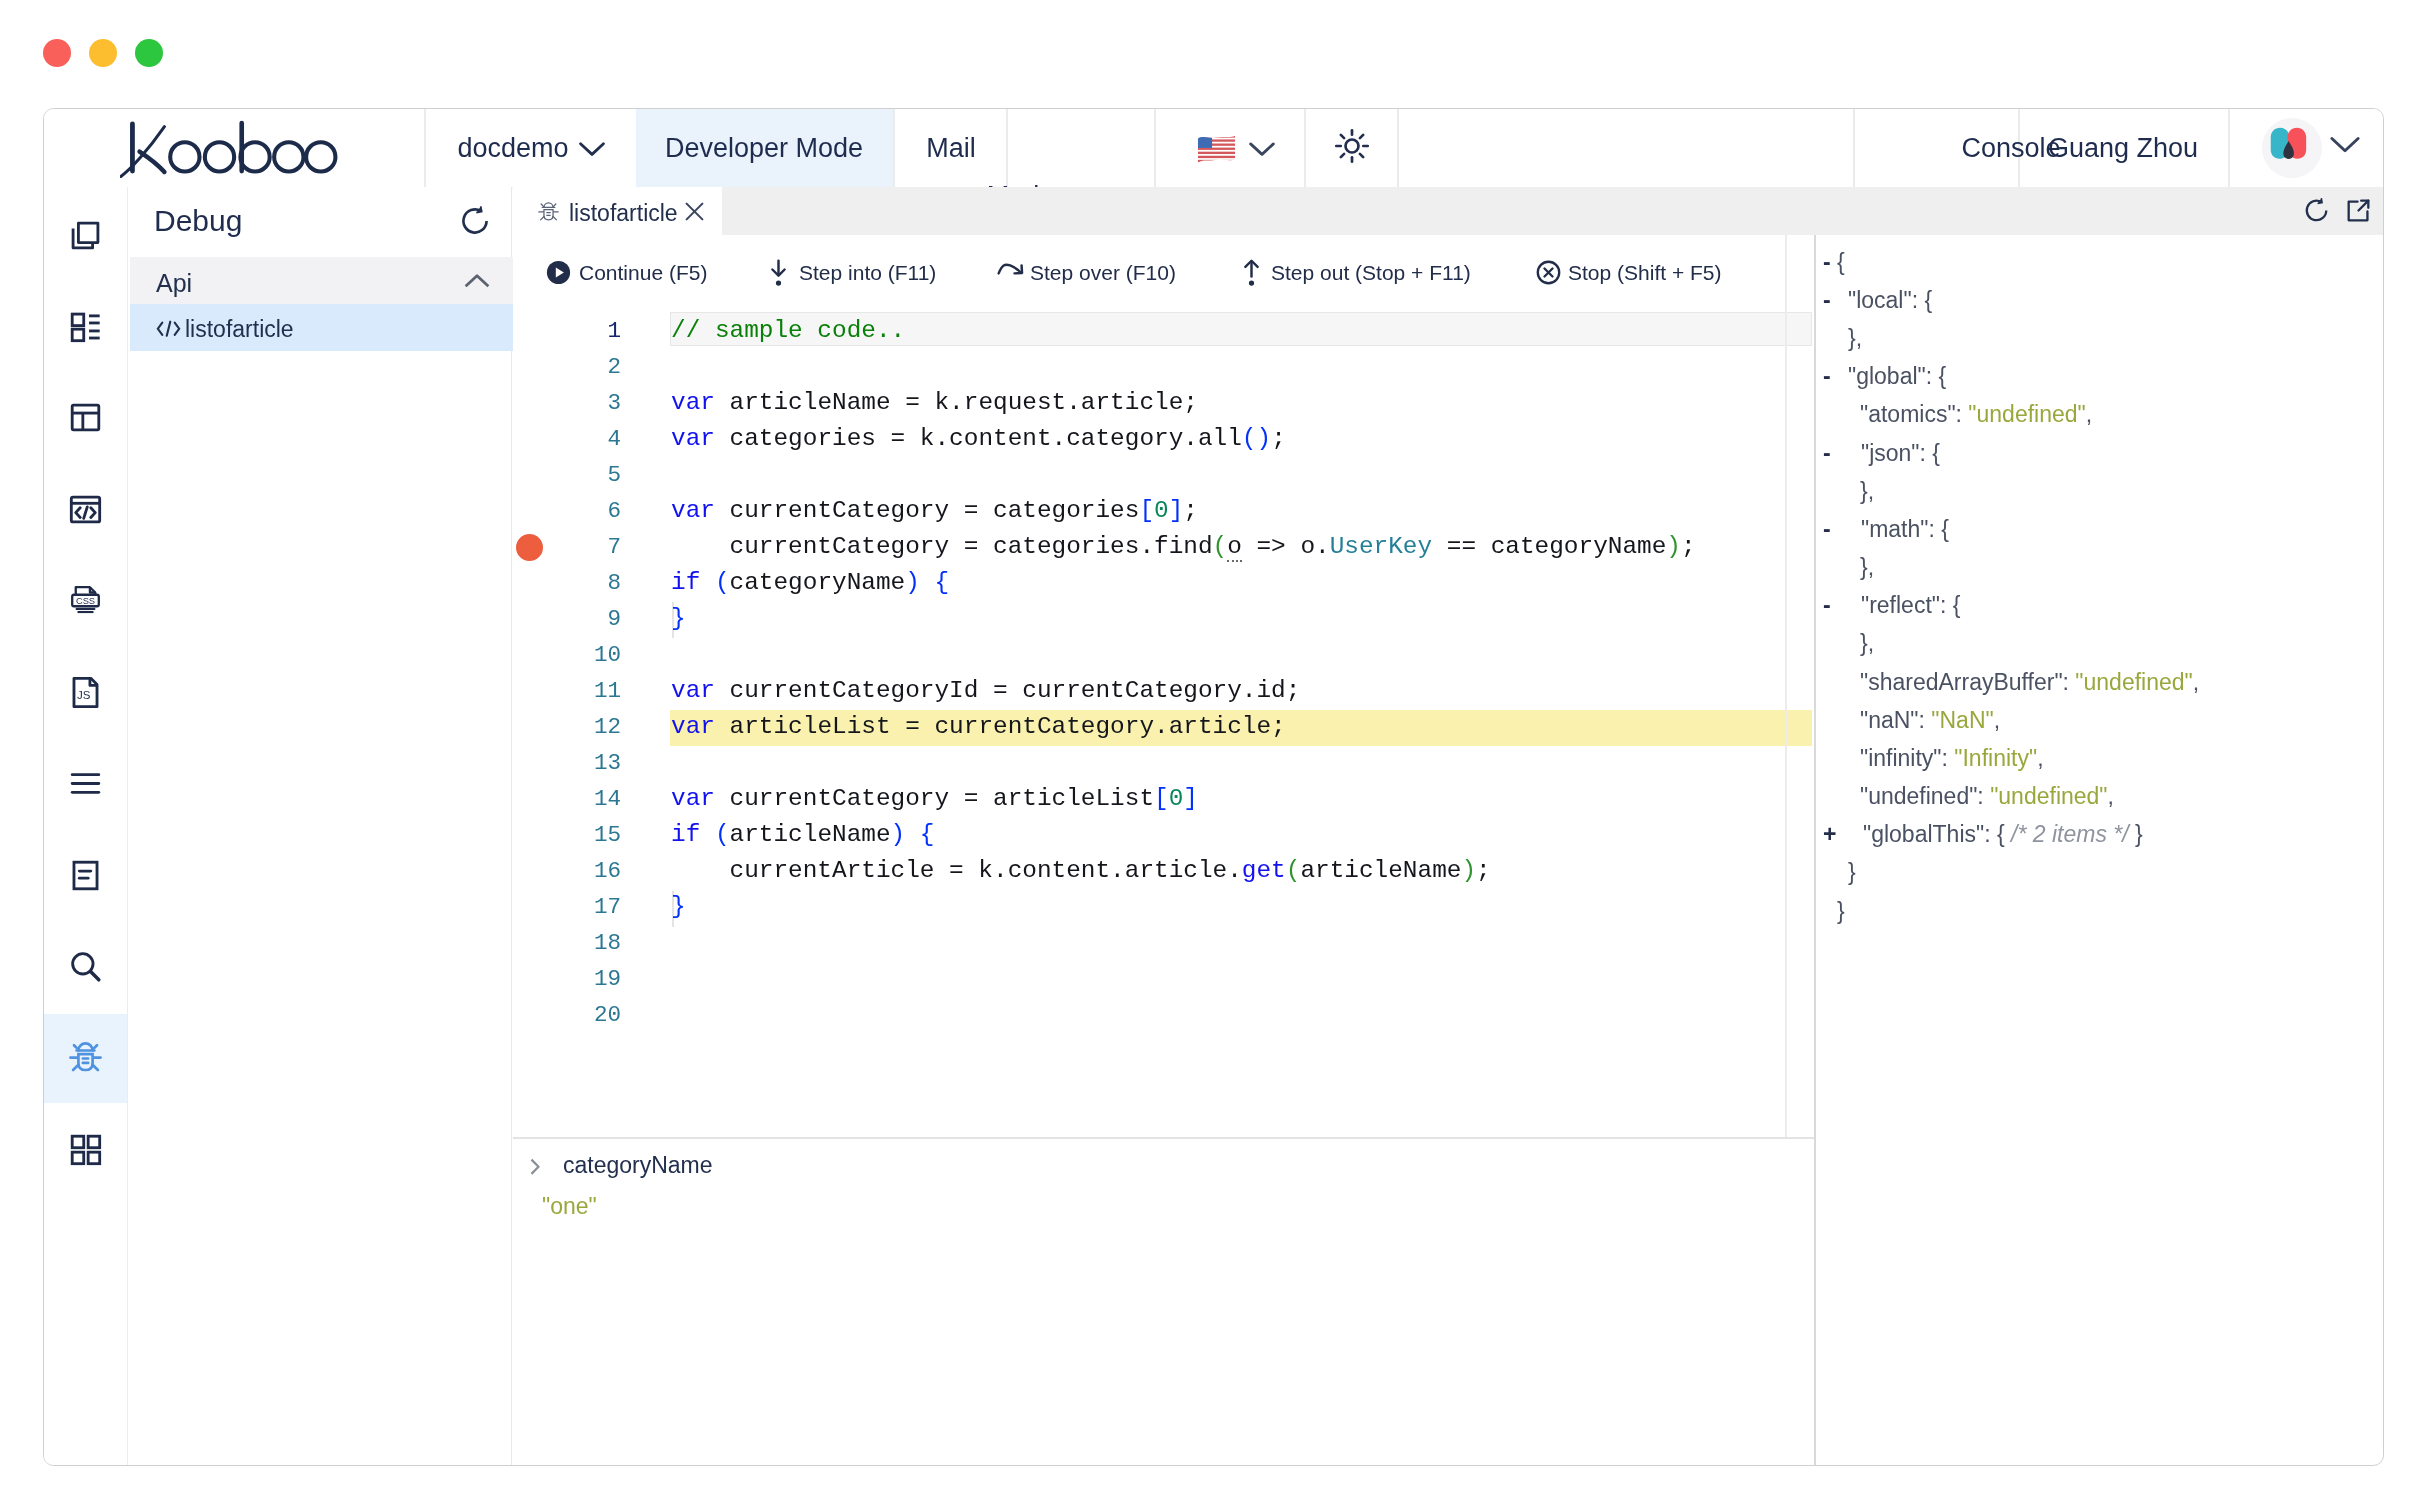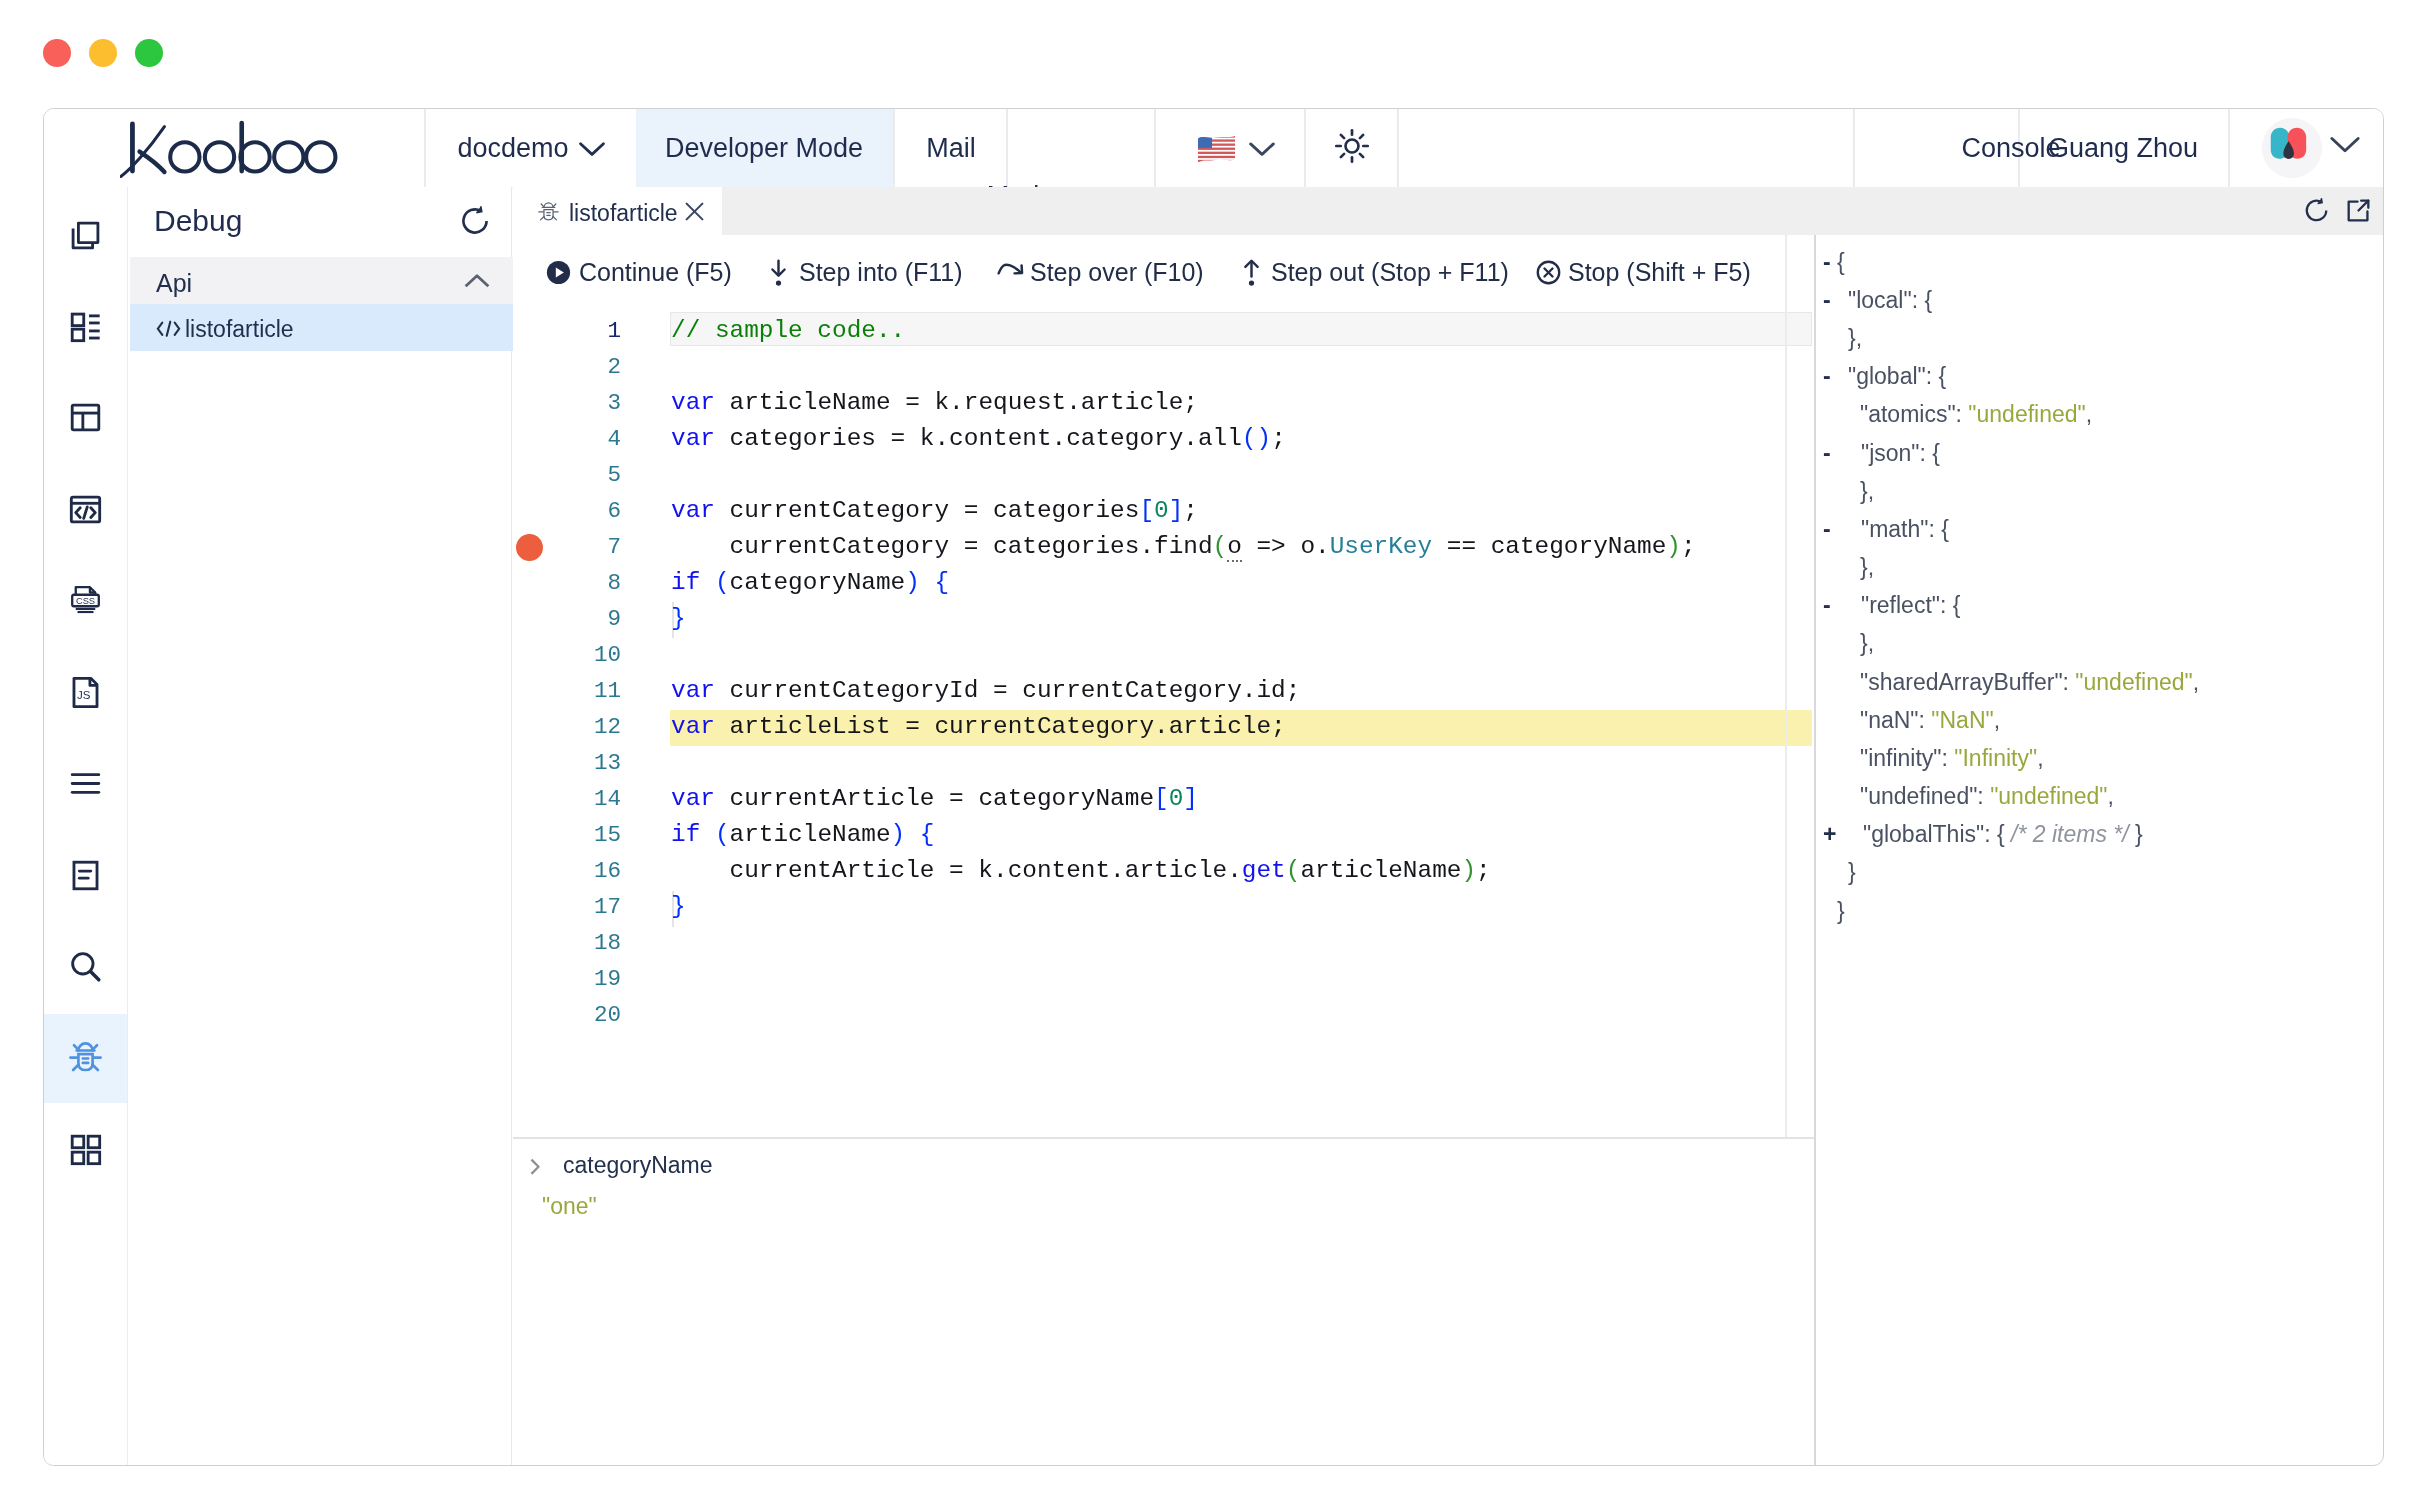--- a/index.html
+++ b/index.html
@@ -12,21 +12,21 @@
 .cm{color:#0a8009;}
 .nm{color:#098658;}
 .ty{color:#267f99;}
 .b1{color:#0431fa;}
 .b2{color:#319331;}
 .cd{color:#14161c;}
 .jrow{position:absolute;white-space:pre;font-size:23px;color:#4a5162;height:38px;line-height:38px;}
 .jv{color:#99a73c;}
 .jm{color:#242e4a;font-weight:bold;}
 .jc{color:#8e939d;font-style:italic;}
-.tbar{position:absolute;height:37px;line-height:37px;font-size:25px;color:#212d49;white-space:nowrap;}
+.tbar{position:absolute;height:37px;line-height:37px;font-size:21px;color:#212d49;white-space:nowrap;}
 </style></head><body>
 
 <div class="abs" style="left:43px;top:39px;width:28px;height:28px;border-radius:50%;background:#f9605a;"></div>
 <div class="abs" style="left:89px;top:39px;width:28px;height:28px;border-radius:50%;background:#fcbd2e;"></div>
 <div class="abs" style="left:135px;top:39px;width:28px;height:28px;border-radius:50%;background:#2dc63f;"></div>
 <div class="win">
 <div class="abs" style="left:0;top:0;width:2341px;height:78px;background:#fff;border-bottom:1.8px solid #ececec;"></div>
 <svg class="abs" style="left:76px;top:7px;" width="231" height="64" viewBox="0 0 260 72">
 <g fill="none" stroke="#1d2b4b" stroke-width="4.6" stroke-linecap="round">
 <path d="M14 9 L14 62" stroke-width="5.4"></path>
@@ -329,21 +329,21 @@
       <div style="height:36px;line-height:36px;white-space:pre;"><span class="k">var</span><span class="cd"> categories = k.content.category.all</span><span class="b1">()</span><span class="cd">;</span></div>
       <div style="height:36px;line-height:36px;white-space:pre;"></div>
       <div style="height:36px;line-height:36px;white-space:pre;"><span class="k">var</span><span class="cd"> currentCategory = categories</span><span class="b1">[</span><span class="nm">0</span><span class="b1">]</span><span class="cd">;</span></div>
       <div style="height:36px;line-height:36px;white-space:pre;"><span class="cd">    currentCategory = categories.find</span><span class="b2">(</span><span class="cd" style="border-bottom:2.7px dotted #6a6a6a;">o</span><span class="cd"> =&gt; o.</span><span class="ty">UserKey</span><span class="cd"> == categoryName</span><span class="b2">)</span><span class="cd">;</span></div>
       <div style="height:36px;line-height:36px;white-space:pre;"><span class="k">if</span><span class="cd"> </span><span class="b1">(</span><span class="cd">categoryName</span><span class="b1">)</span><span class="cd"> </span><span class="b1">{</span></div>
       <div style="height:36px;line-height:36px;white-space:pre;"><span class="b1">}</span></div>
       <div style="height:36px;line-height:36px;white-space:pre;"></div>
       <div style="height:36px;line-height:36px;white-space:pre;"><span class="k">var</span><span class="cd"> currentCategoryId = currentCategory.id;</span></div>
       <div style="height:36px;line-height:36px;white-space:pre;"><span class="k">var</span><span class="cd"> articleList = currentCategory.article;</span></div>
       <div style="height:36px;line-height:36px;white-space:pre;"></div>
-      <div style="height:36px;line-height:36px;white-space:pre;"><span class="k">var</span><span class="cd"> currentArticle = categoryName</span><span class="b1">[</span><span class="nm">0</span><span class="b1">]</span></div>
+      <div style="height:36px;line-height:36px;white-space:pre;"><span class="k">var</span><span class="cd"> currentCategory = articleList</span><span class="b1">[</span><span class="nm">0</span><span class="b1">]</span></div>
       <div style="height:36px;line-height:36px;white-space:pre;"><span class="k">if</span><span class="cd"> </span><span class="b1">(</span><span class="cd">articleName</span><span class="b1">)</span><span class="cd"> </span><span class="b1">{</span></div>
       <div style="height:36px;line-height:36px;white-space:pre;"><span class="cd">    currentArticle = k.content.article.</span><span class="k">get</span><span class="b2">(</span><span class="cd">articleName</span><span class="b2">)</span><span class="cd">;</span></div>
       <div style="height:36px;line-height:36px;white-space:pre;"><span class="b1">}</span></div>
       <div style="height:36px;line-height:36px;white-space:pre;"></div>
     </div>
 <div class="abs" style="left:469px;top:1028px;width:1302px;height:1.8px;background:#e3e3e3;"></div>
 <svg class="abs" style="left:483px;top:1048px;" width="16" height="19.5" viewBox="0 0 18 22">
 <path d="M5 3 L13 11 L5 19" fill="none" stroke="#8a8f98" stroke-width="2.6" stroke-linejoin="round"></path>
     </svg>
 <div class="abs" style="left:519px;top:1043px;font-size:23px;color:#22304e;">categoryName</div>

